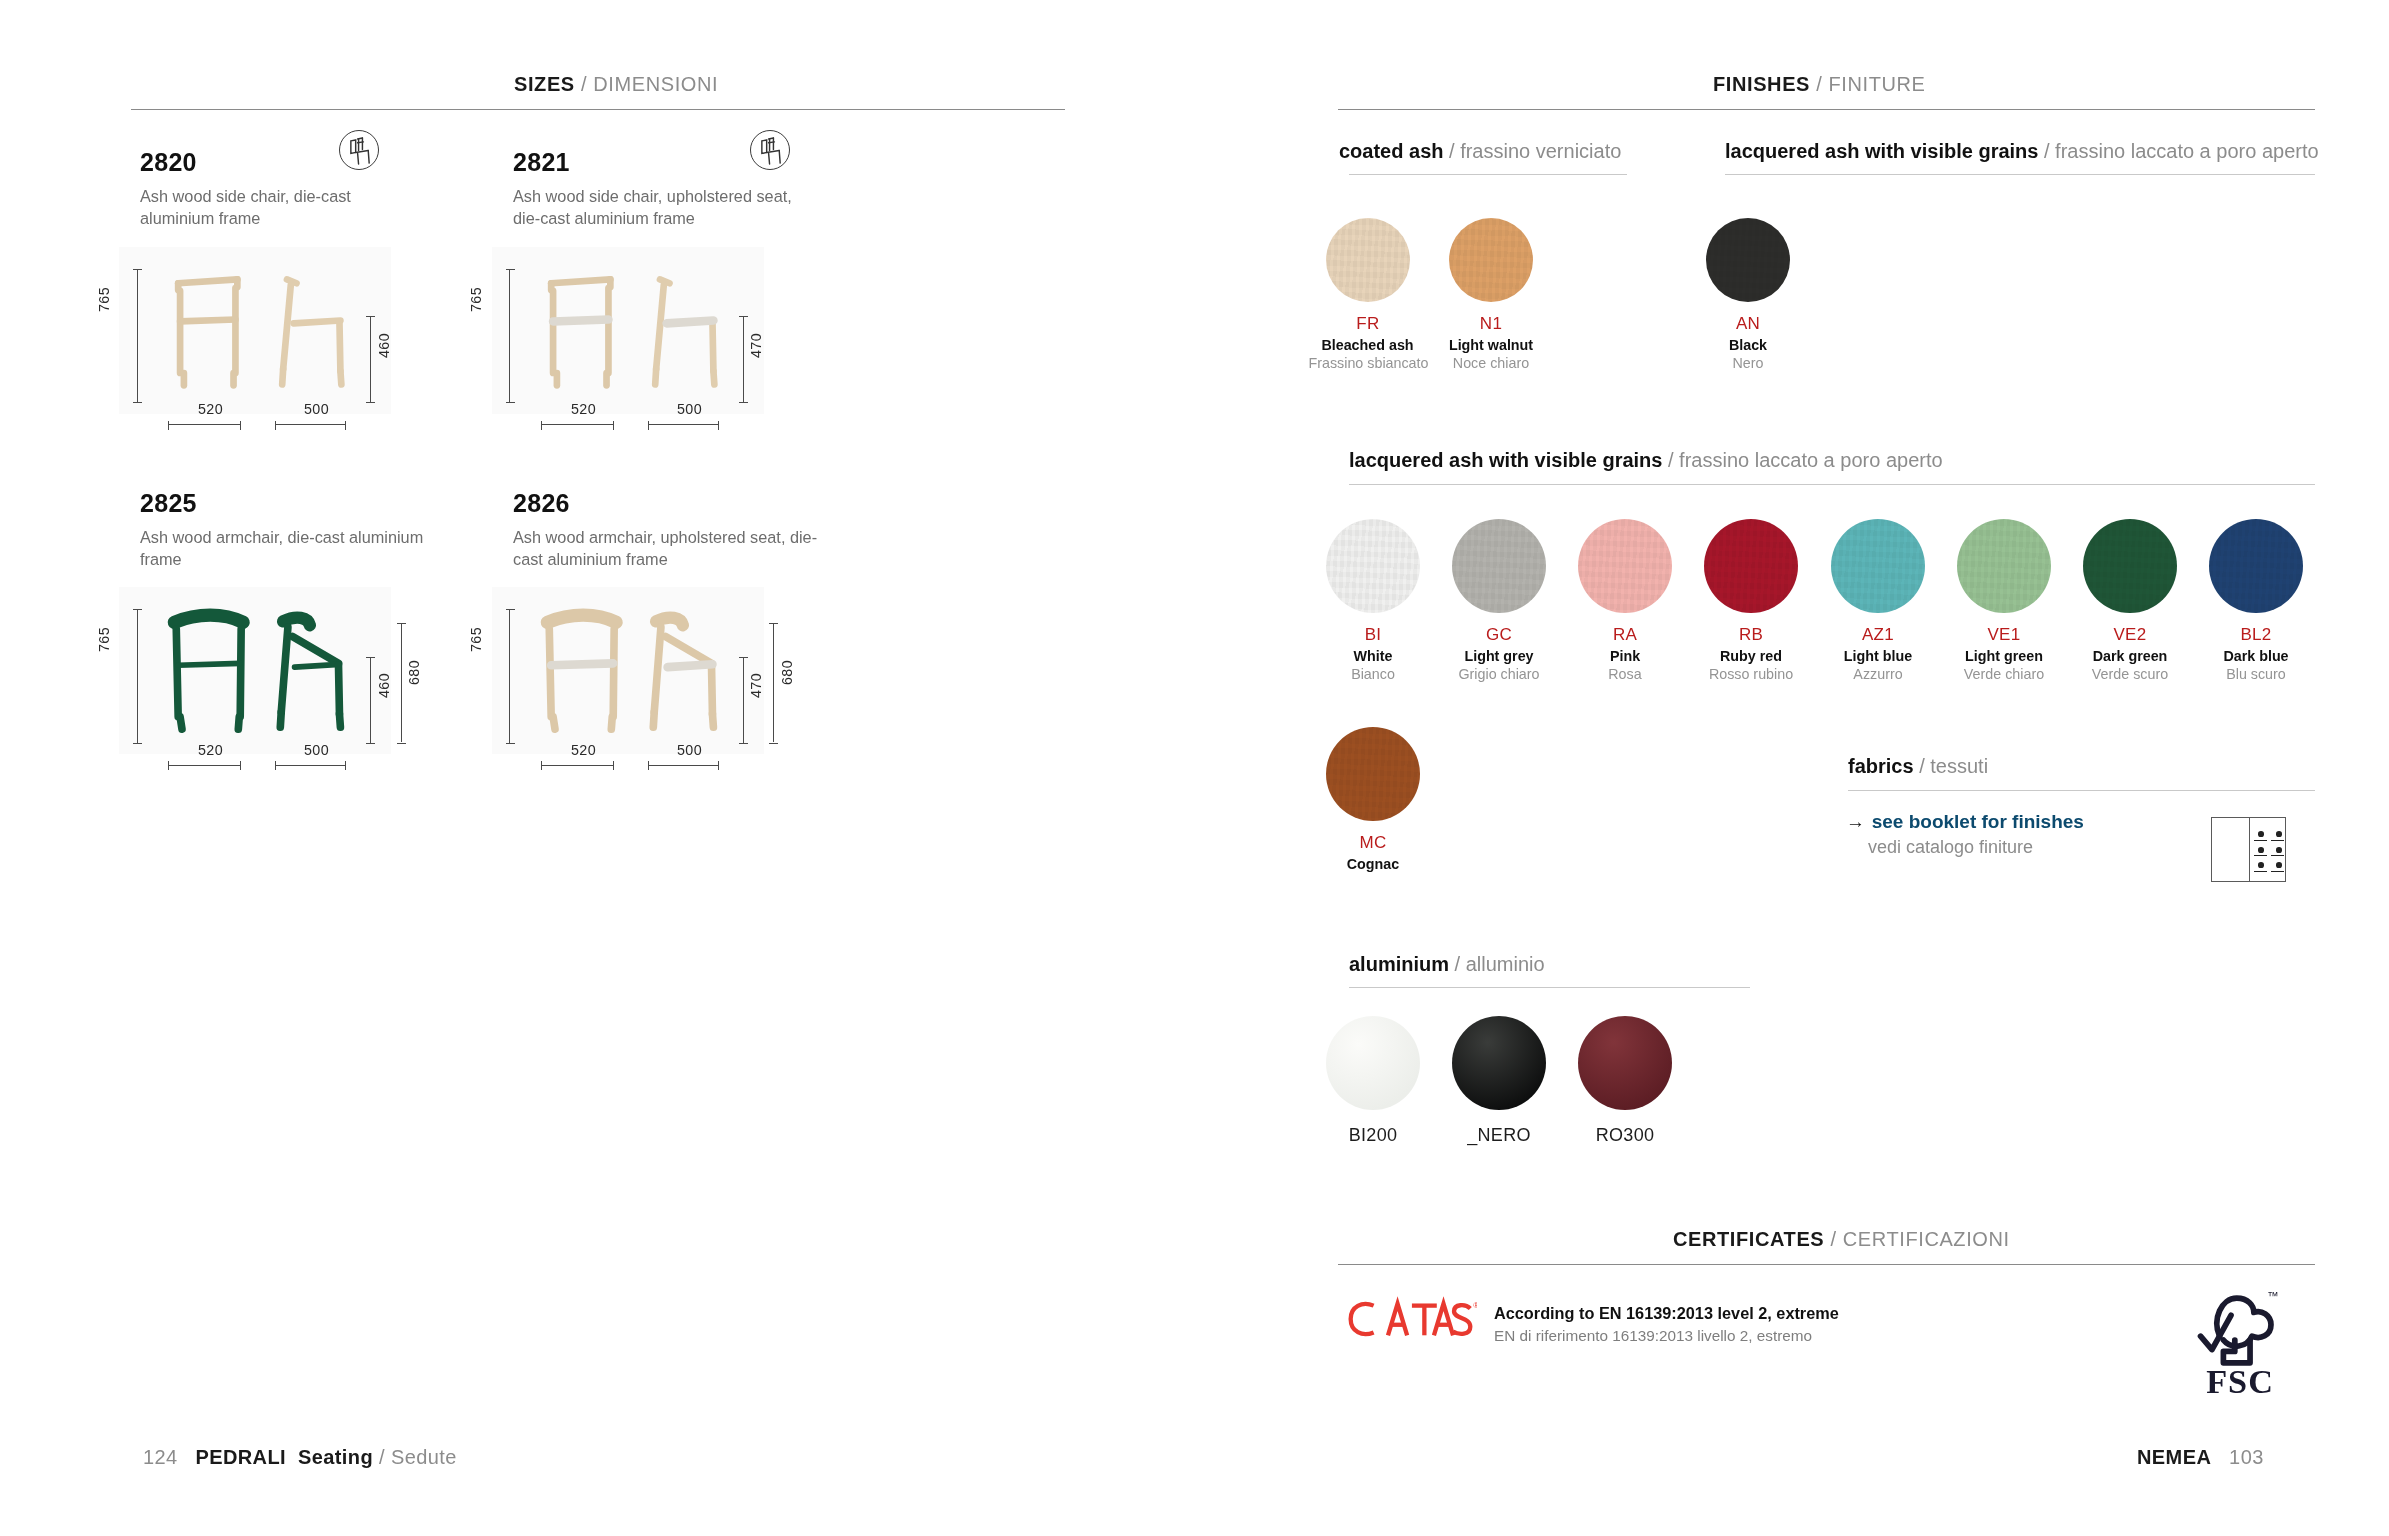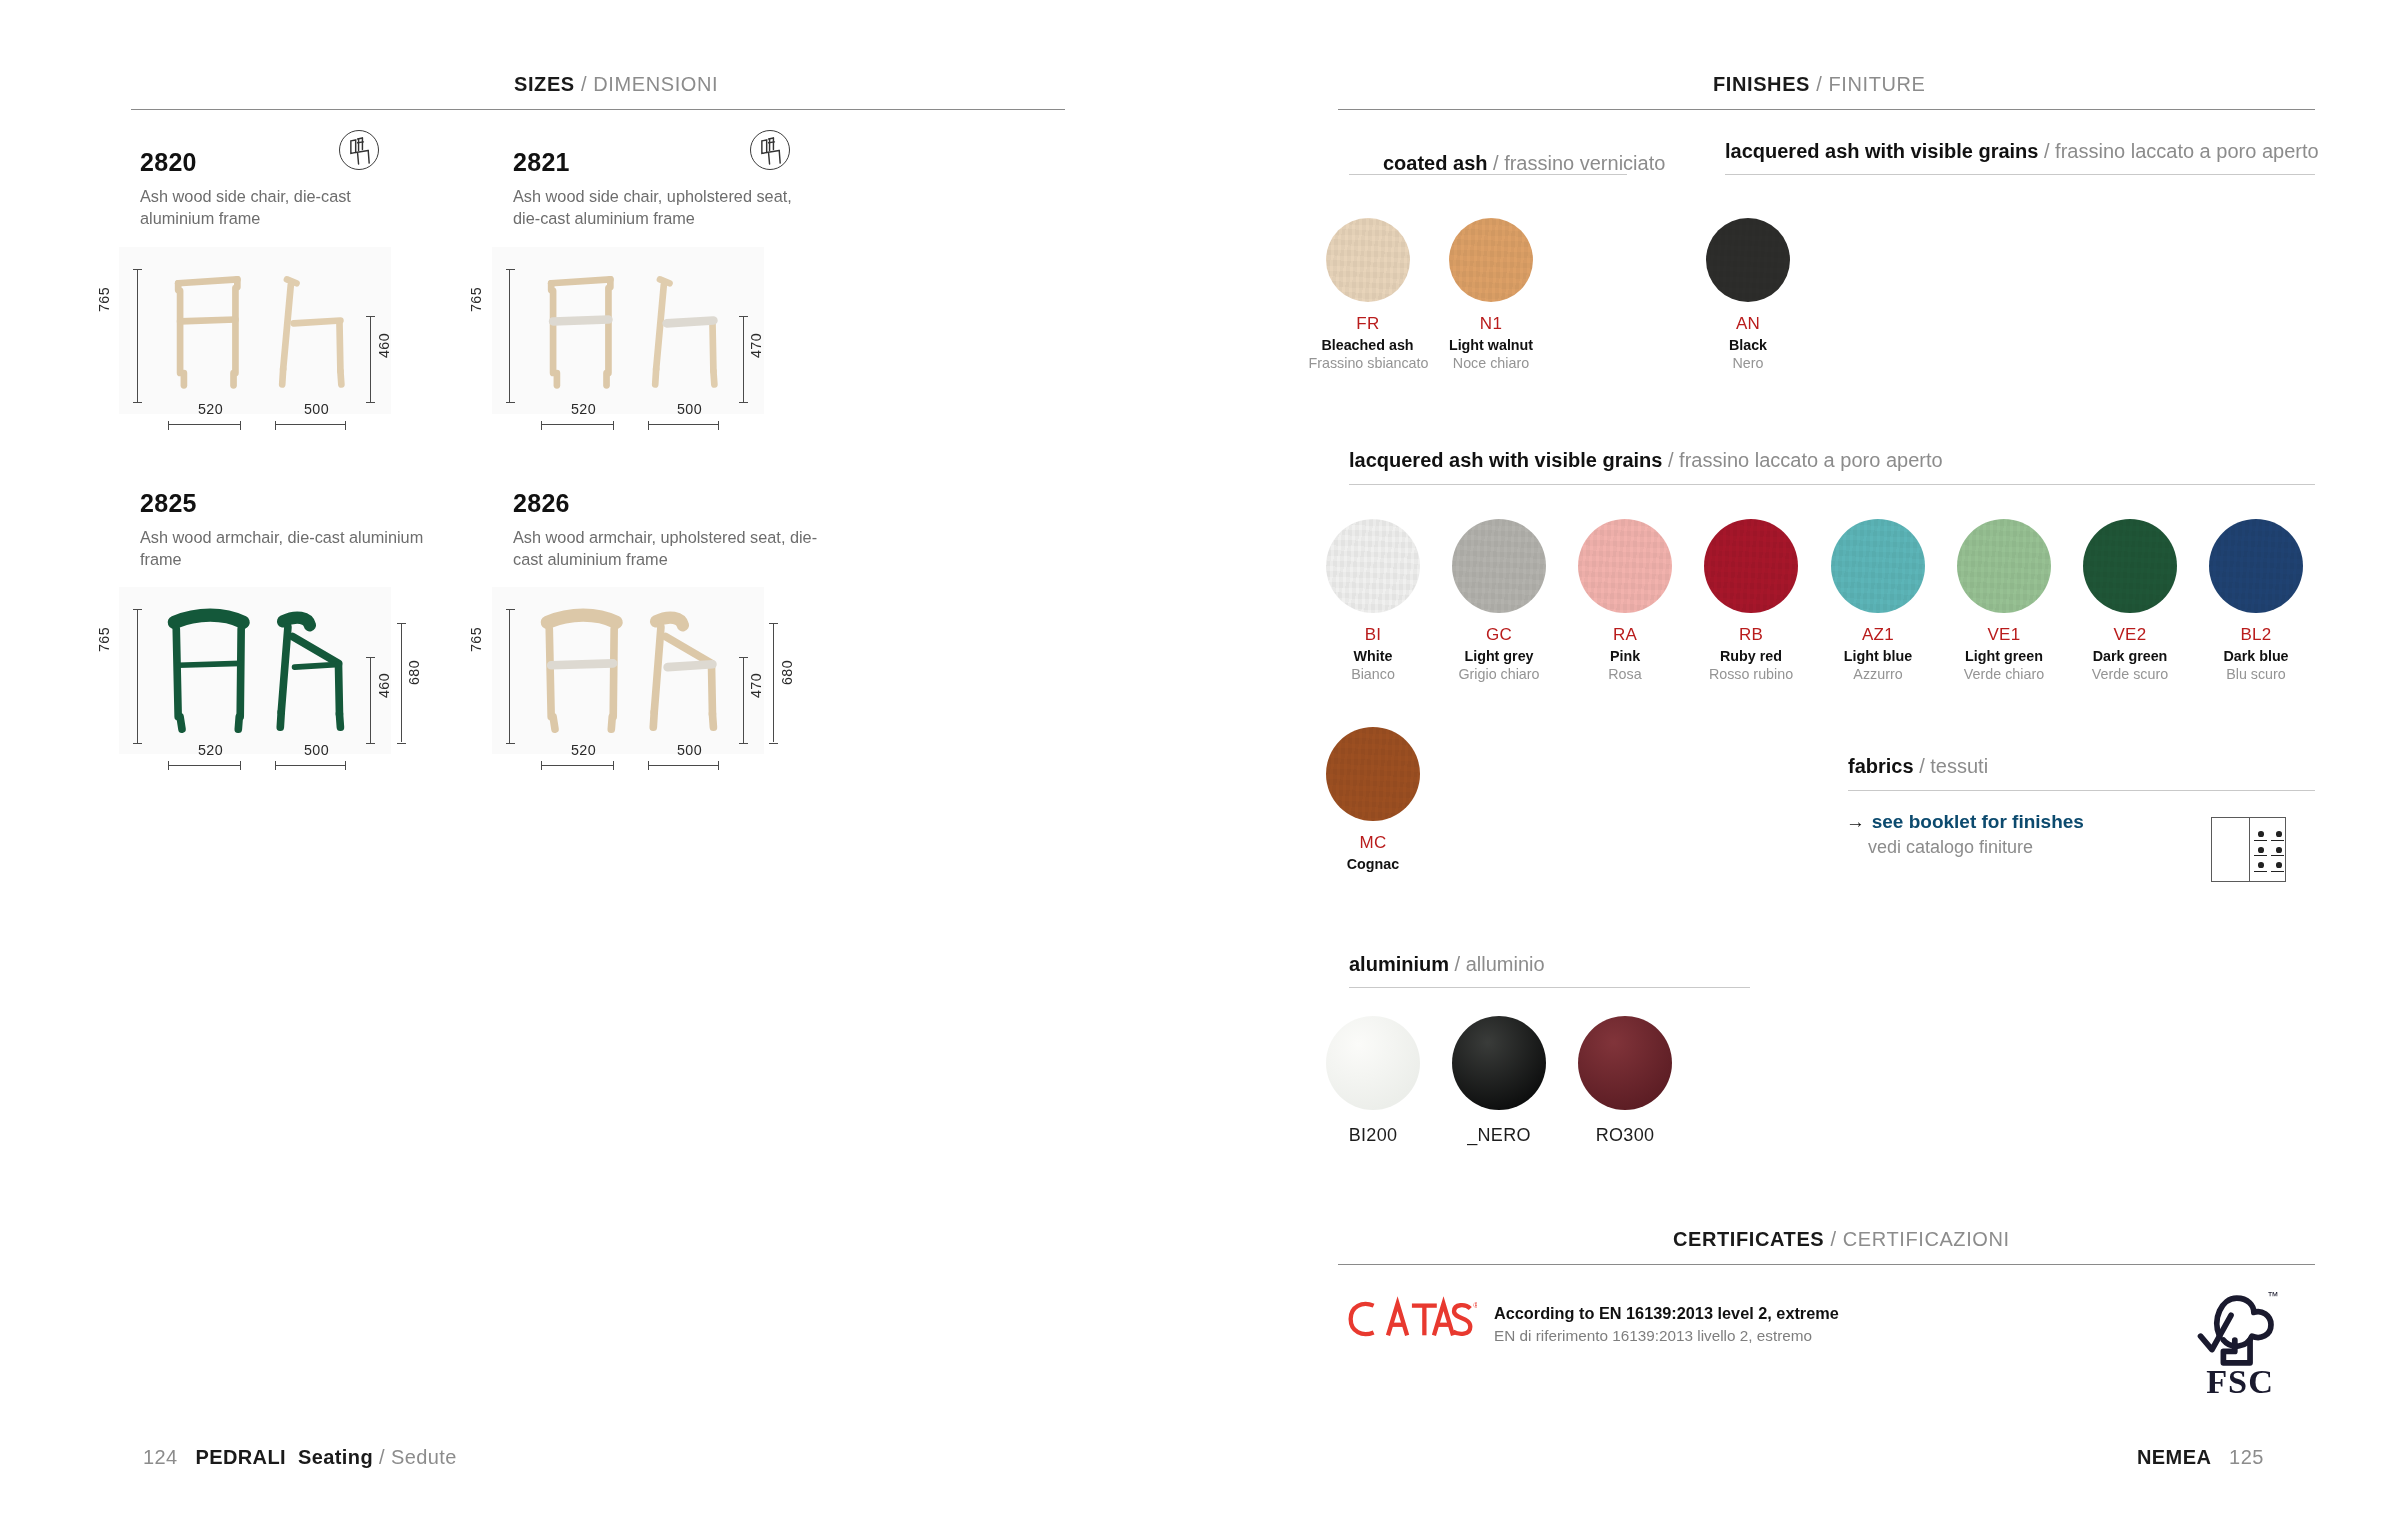--- a/index.html
+++ b/index.html
@@ -315,21 +315,21 @@
   <div class="dim-txt dim-v" style="left:779px; top:660px;">680</div>
   <div class="ln ln-v" style="left:773px; top:623px; height:119px;"></div>
   <div class="tick-h" style="left:769px; top:623px;"></div>
   <div class="tick-h" style="left:769px; top:743px;"></div>
 
   <div class="sec-head" style="left:1713px; top:73px;">
     <span class="b">FINISHES</span><span class="s"> / </span><span class="s">FINITURE</span>
   </div>
   <div class="rule" style="left:1338px; top:109px; width:977px;"></div>
 
-  <div class="sub-head" style="left:1383px; top:140px;margin-top:12px;">
+  <div class="sub-head" style="left:1339px; top:140px;">
     <span class="b">coated ash</span><span class="s"> / </span><span class="s">frassino verniciato</span>
   </div>
   <div class="rule-thin" style="left:1349px; top:174px; width:278px;"></div>
 
   <div class="sw" style="left:1326px; top:218px;">
     <div class="sw-dot" style="width:84px;height:84px;background:#e8d4ba;"></div>
     <div class="sw-lab" style="width:84px;">
       <div class="sw-code">FR</div>
       <div class="sw-en" style="margin-left:-29px;width:141px;">Bleached ash</div>
       <div class="sw-it" style="margin-left:-38px;width:161px;">Frassino sbiancato</div>
@@ -516,17 +516,17 @@
       </g>
       <text x="80" y="20" font-size="12" fill="#1a1a2e" font-family="'Liberation Sans', sans-serif">™</text>
       <text x="16" y="118" font-size="36" font-weight="700" fill="#1a1a2e" font-family="'Liberation Serif', serif" letter-spacing="1">FSC</text>
     </svg>
   </div>
 
   <div class="footer" style="left:143px; top:1446px;">
     <span class="pg">124</span><span>&nbsp;&nbsp;&nbsp;</span><span class="brand">PEDRALI</span><span>&nbsp;&nbsp;</span><span class="bb">Seating</span><span class="ss"> / </span><span class="ss">Sedute</span>
   </div>
   <div class="footer" style="left:2137px; top:1446px;">
-    <span class="brand" style="font-weight:700;">NEMEA</span><span>&nbsp;&nbsp;&nbsp;</span><span class="pg">125</span>
+    <span class="brand" style="font-weight:700;">NEMEA</span><span>&nbsp;&nbsp;&nbsp;</span><span class="pg">103</span>
   </div>
 
 </div>
 
 
 </body></html>

